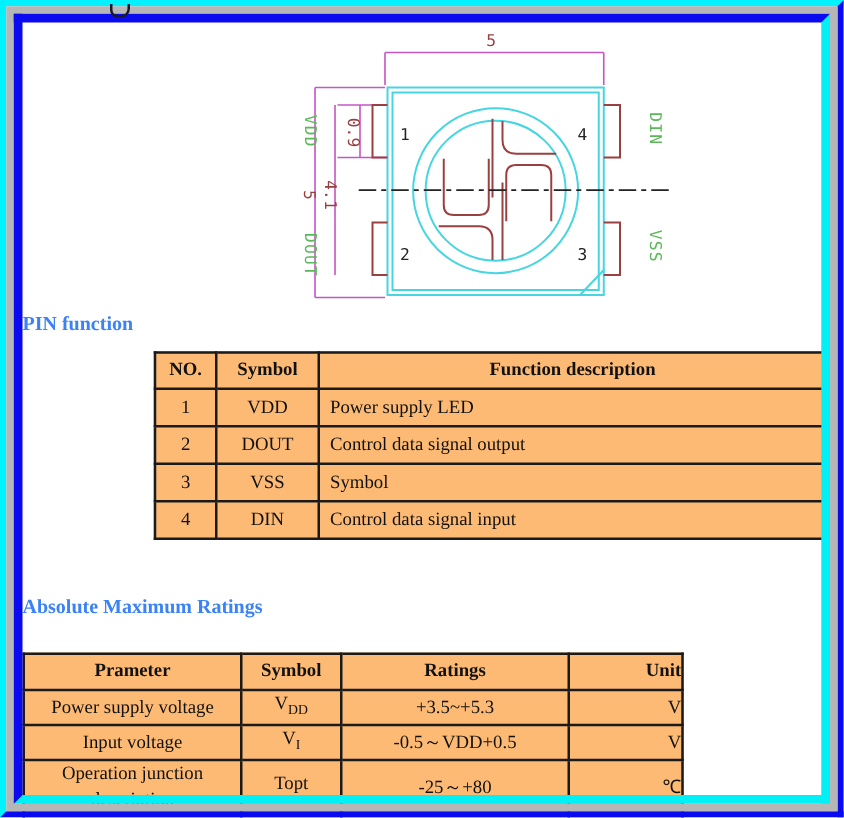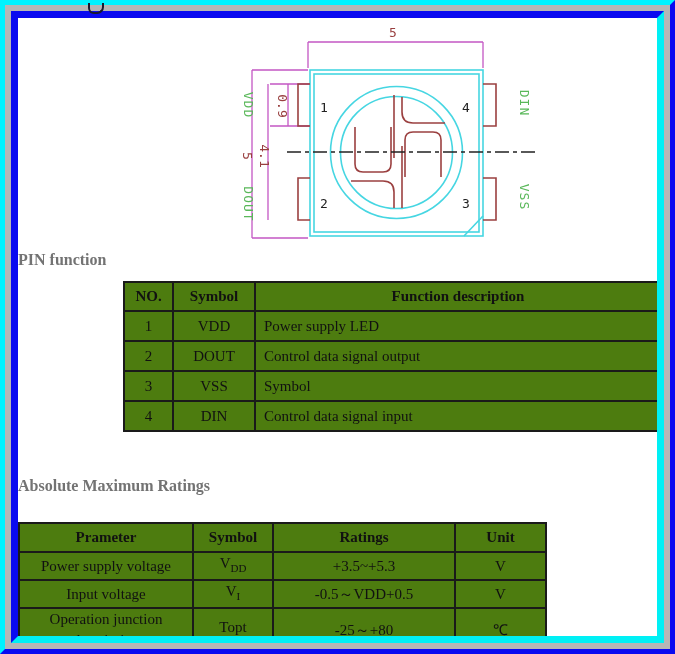--- a/index.html
+++ b/index.html
@@ -24,42 +24,42 @@
   .dimtext { fill:#993f3f; font-size:13px; }
   .greentext { fill:#5ab85a; font-size:13px; letter-spacing:1px; }
   .pinnum { fill:#222222; font-size:13px; }
   .mag { stroke:#c457c4; stroke-width:1.3; fill:none; }
   .cy  { stroke:#46d6e2; stroke-width:1.6; fill:none; }
   .trace { stroke:#9b4040; stroke-width:1.6; fill:none; }
   .centerline { stroke:#222; stroke-width:1.4; stroke-dasharray:14 4 4 4; fill:none; }
   
   .section-heading {
     position:absolute; left:18px; margin:0;
-    font-size:16px; font-weight:bold; color:#737373;
+    font-size:16px; font-weight:bold; color:#3b82f6;
   }
   .h-pin { top:251px; }
   .h-amr { top:477px; }
   
-  table { border-collapse:collapse; table-layout:fixed; position:absolute; background:#4d7c0f; }
+  table { border-collapse:collapse; table-layout:fixed; position:absolute; background:#fdba74; }
   td, th { border:2px solid #1a1a1a; font-size:15px; padding:0; vertical-align:middle; overflow:hidden; }
   th { font-weight:bold; }
   .t-pin { left:123px; top:281px; width:531px; }
   .t-pin th { height:27px; }
   .t-pin td { height:28px; }
   .t-pin .c-no { width:47px; text-align:center; }
   .t-pin .c-sym { width:80px; text-align:center; }
   .t-pin .c-desc { width:404px; text-align:left; padding-left:8px; }
   .t-pin th.c-desc { text-align:center; padding-left:0; }
   .t-amr { left:18px; top:522px; width:519px; }
   .t-amr th { height:27px; }
   .t-amr td, .t-amr th { text-align:center; line-height:21px; }
   .t-amr .c-par { width:172px; }
   .t-amr .c-sym2 { width:78px; }
   .t-amr .c-rat { width:180px; }
-  .t-amr .c-unit { width:89px; }
+  .t-amr .c-unit { width:89px;text-align:right; }
   .r-h29 td { height:25px; }
   .r-h28 td { height:24px; }
   .r-h44 td { height:40px; }
   .r-stub td { height:8px; border-bottom:none; }
   sub { font-size:11px;margin-top:20px; }
 </style>
 </head>
 <body>
 
 <div class="page">

